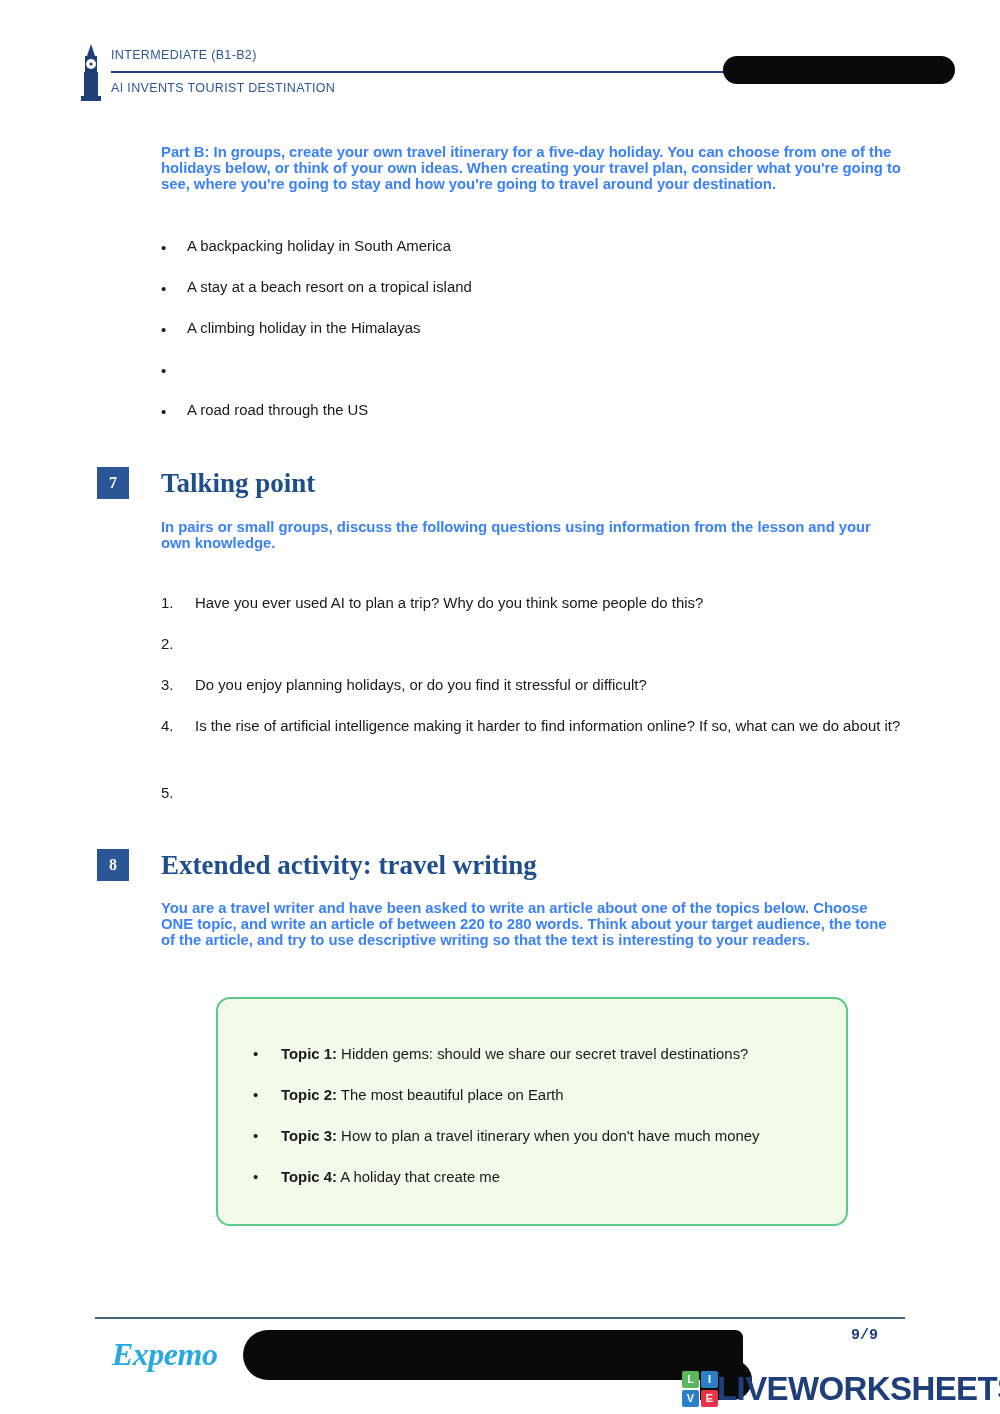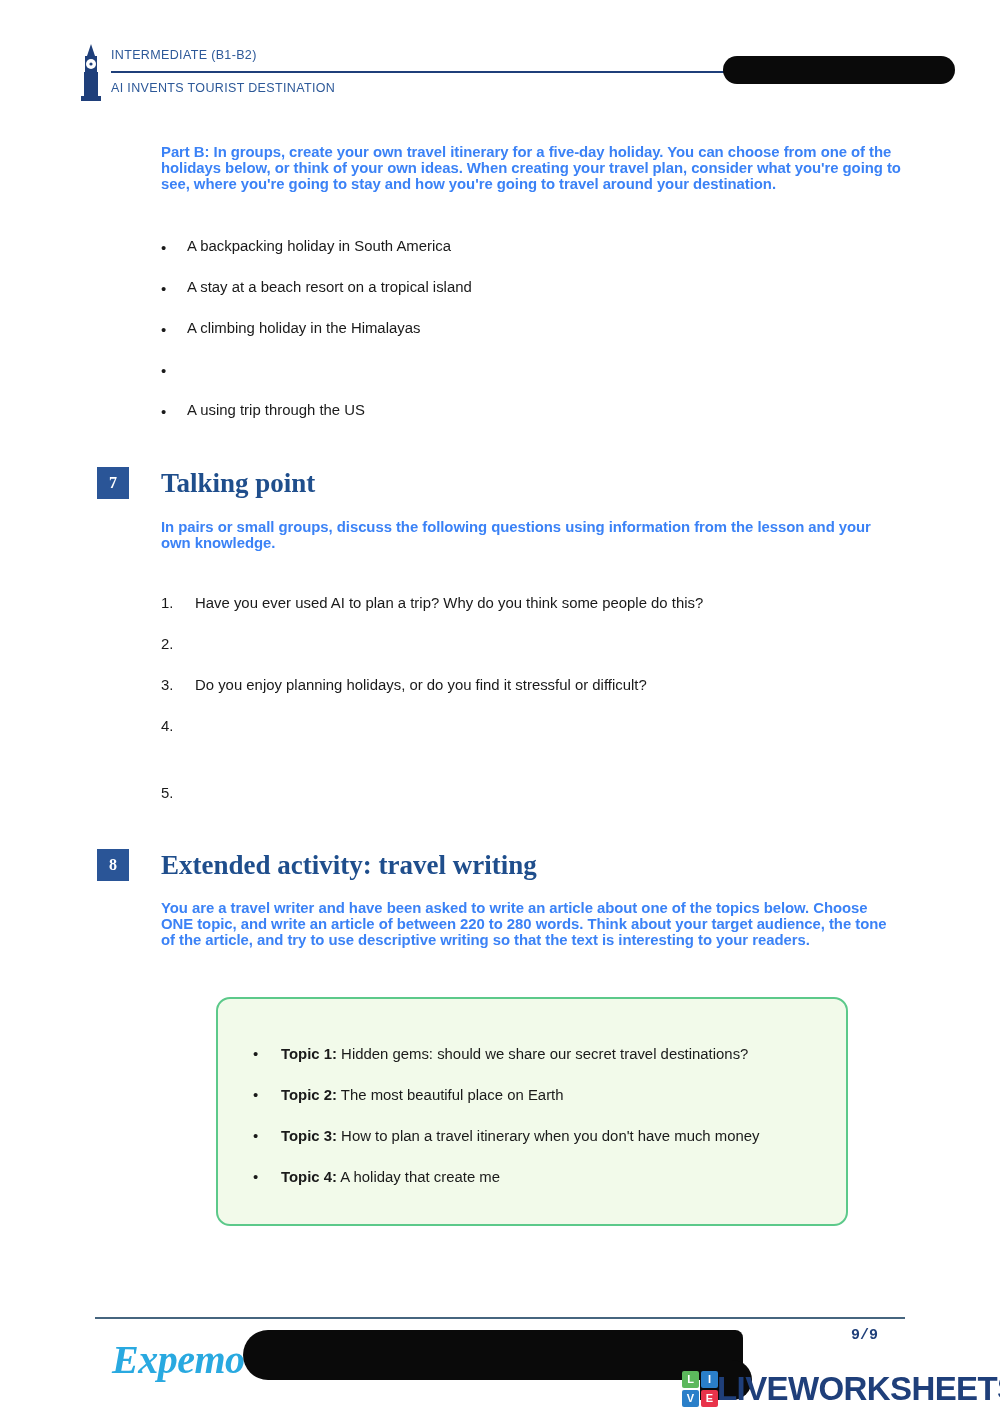--- a/index.html
+++ b/index.html
@@ -186,21 +186,21 @@
     left: 95px; top: 1317px;
     width: 810px; height: 2px;
     background: #46657f;
   }
   .expemo-logo {
     position: absolute;
     left: 112px; top: 1336px;
     font-family: "Liberation Serif", serif;
     font-style: italic;
     font-weight: bold;
-    font-size: 40px;
+    font-size: 32px;
     color: #29a9e0;
     letter-spacing: -0.5px;
   }
   .redaction-bottom {
     position: absolute;
     left: 243px; top: 1330px;
     width: 500px; height: 50px;
     background: #0a0a0a;
     border-radius: 26px 8px 8px 26px;
   }
@@ -288,21 +288,21 @@
     </div>
     <div class="bullet-row">
       <span class="bullet-dot">•</span>
       <span class="bullet-text">A climbing holiday in the Himalayas</span>
     </div>
     <div class="bullet-row">
       <span class="bullet-dot">•</span>
     </div>
     <div class="bullet-row">
       <span class="bullet-dot">•</span>
-      <span class="bullet-text">A using trip through the US</span>
+      <span class="bullet-text">A road road through the US</span>
     </div>
   </div>
 
   <div class="section-head" style="top:467px;">
     <div class="section-badge">7</div>
     <div class="section-title">Talking point</div>
   </div>
 
   <div class="para-bold" style="top:519px;">In pairs or small groups, discuss the following questions using information from the lesson and your own knowledge.</div>
 
@@ -313,20 +313,21 @@
     </div>
     <div class="num-row" style="height:41px;">
       <span class="num-marker">2.</span>
     </div>
     <div class="num-row" style="height:41px;">
       <span class="num-marker">3.</span>
       <span class="num-text">Do you enjoy planning holidays, or do you find it stressful or difficult?</span>
     </div>
     <div class="num-row" style="height:67px;">
       <span class="num-marker">4.</span>
+      <span class="num-text">Is the rise of artificial intelligence making it harder to find information online?  If so, what can we do about it?</span>
     </div>
     <div class="num-row" style="height:41px;">
       <span class="num-marker">5.</span>
     </div>
   </div>
 
   <div class="section-head" style="top:849px;">
     <div class="section-badge">8</div>
     <div class="section-title">Extended activity: travel writing</div>
   </div>

